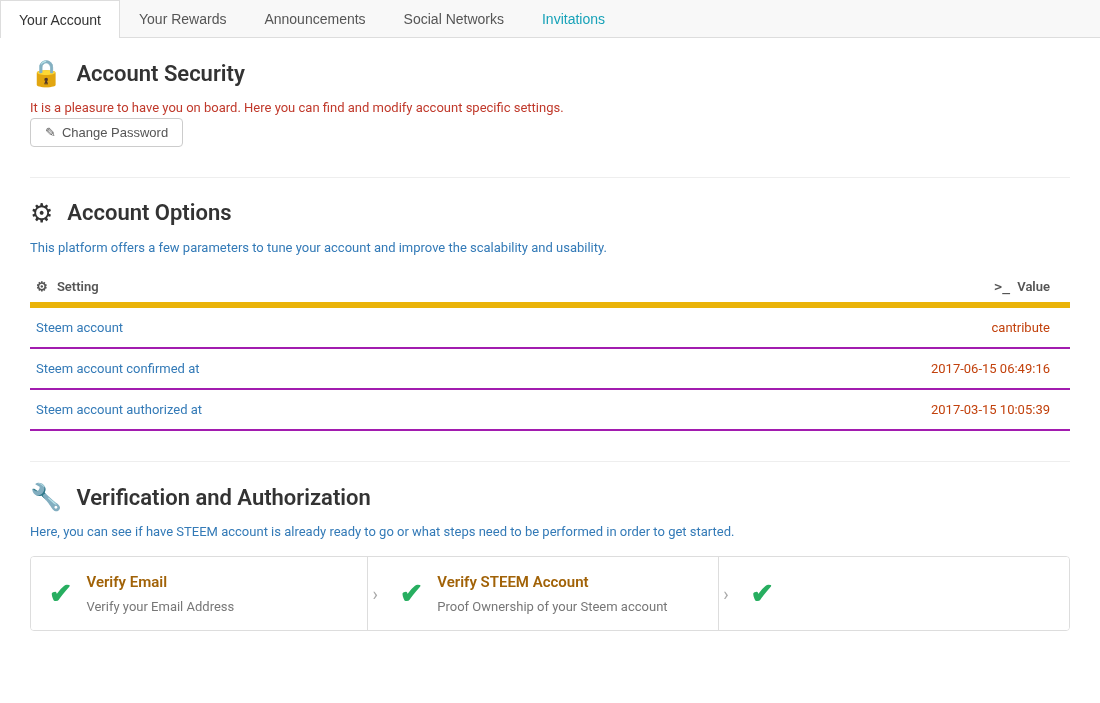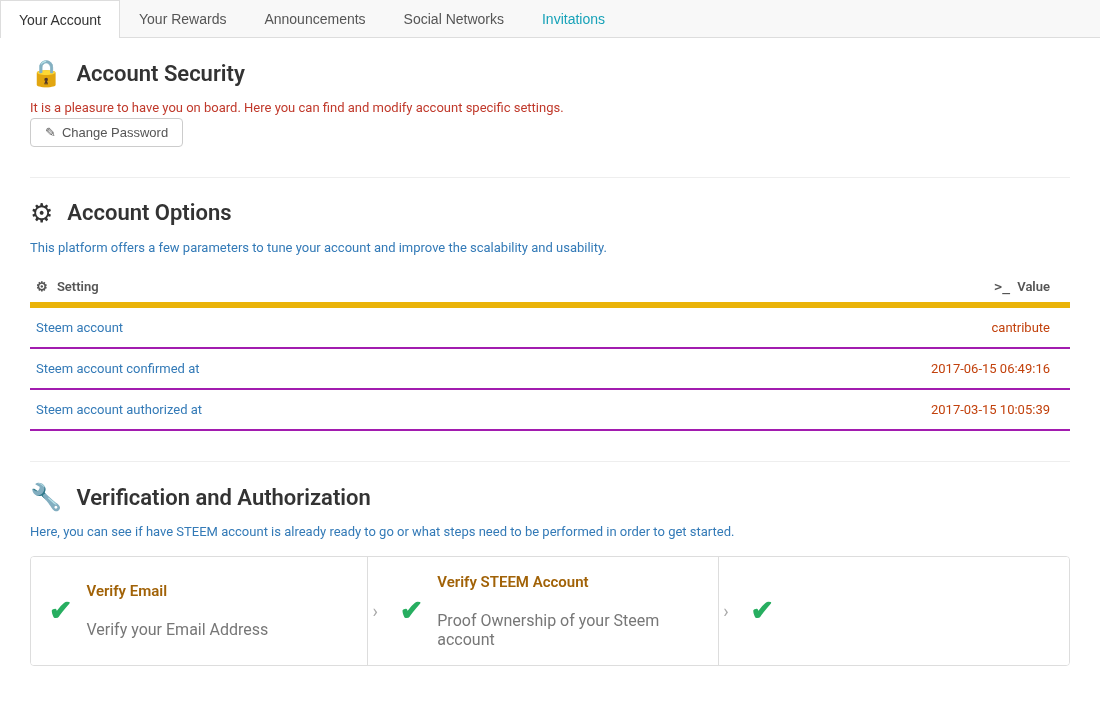--- a/index.html
+++ b/index.html
@@ -95,21 +95,21 @@
       background: #fff;
     }
     .verify-box:last-child { border-right: none; }
     .verify-arrow {
       display: flex; align-items: center; justify-content: center;
       color: #aaa; font-size: 18px; padding: 0 4px;
       align-self: center;
     }
     .verify-check { color: #27ae60; font-size: 28px; font-weight: bold; }
     .verify-text-title { font-size: 15px; font-weight: 600; color: #a16207; }
-    .verify-text-sub { font-size: 16px; color: #777; margin-top: 20px; }
+    .verify-text-sub { font-size: 13px; color: #777; margin-top: 8px; }
 
     .divider { border: none; border-top: 1px solid #eee; margin: 20px 0; }
   </style>
 </head>
 <body>
 
 <div class="tabs">
   <button class="tab active">Your Account</button>
   <button class="tab">Your Rewards</button>
   <button class="tab">Announcements</button>

